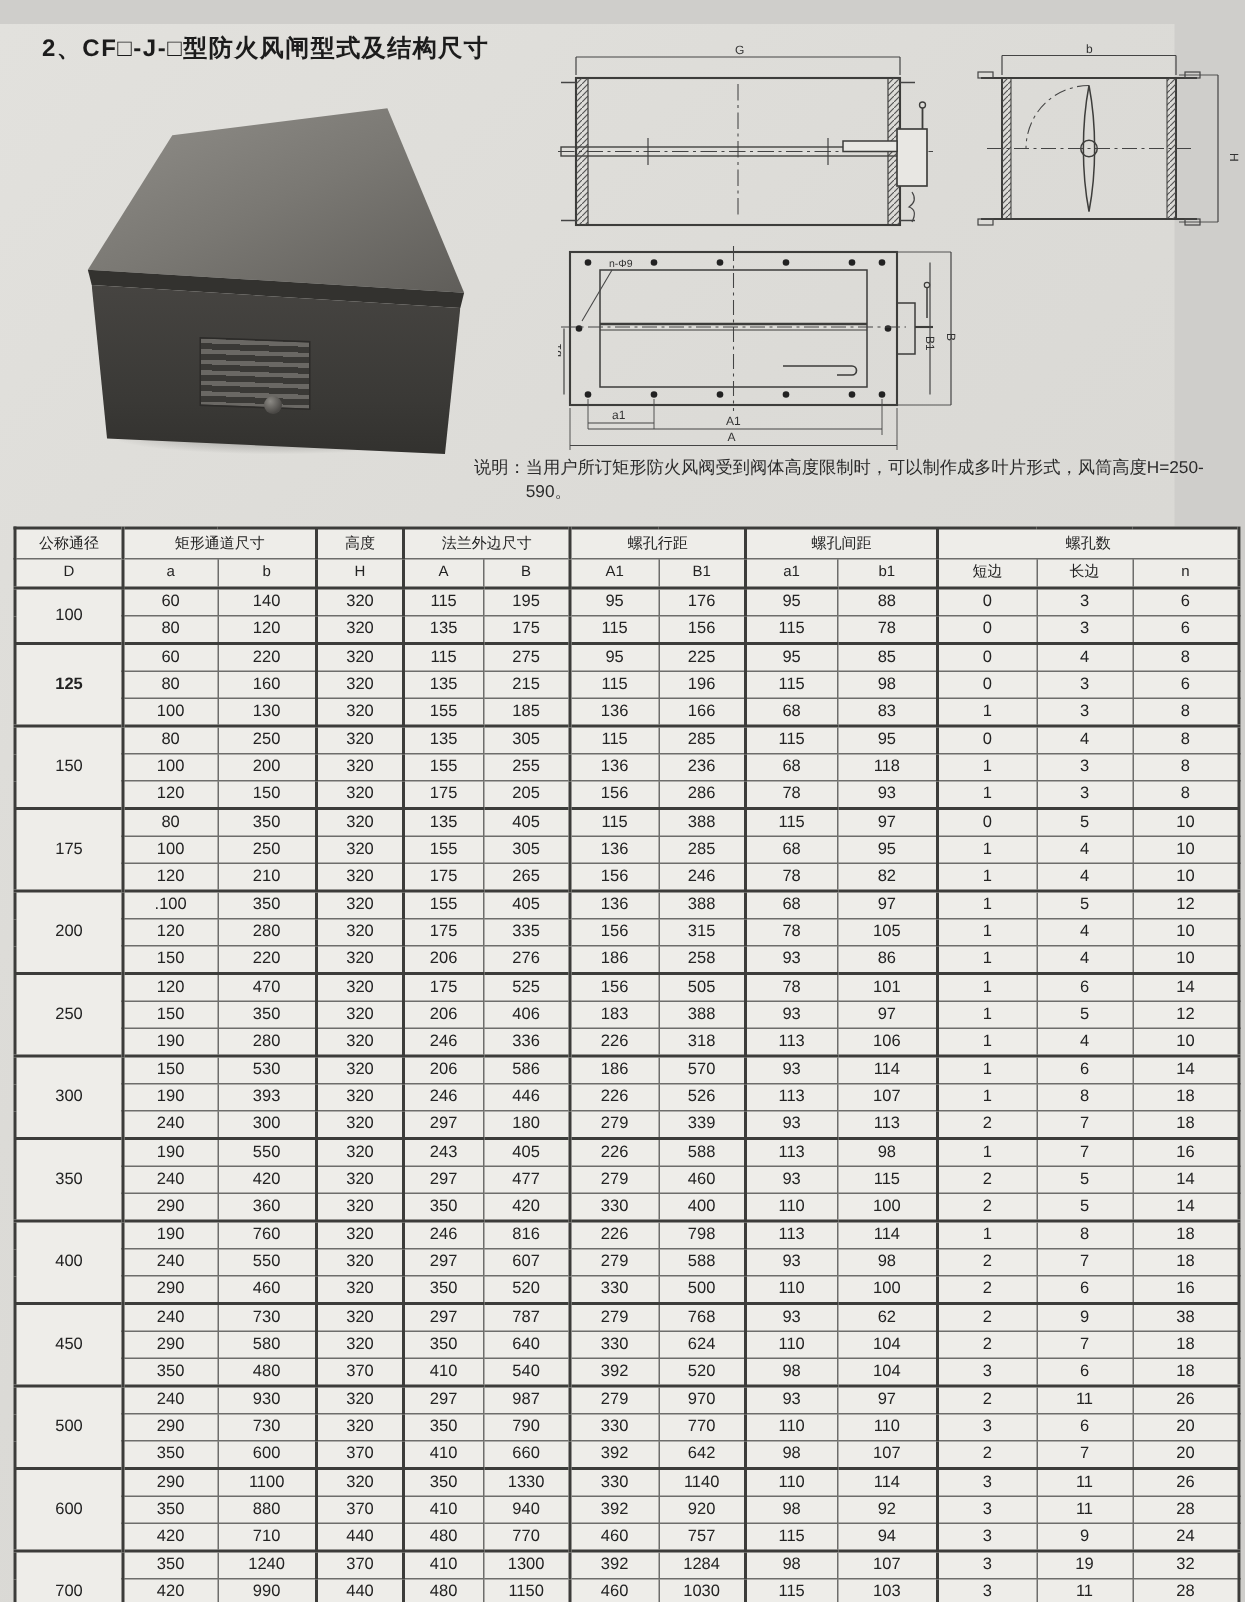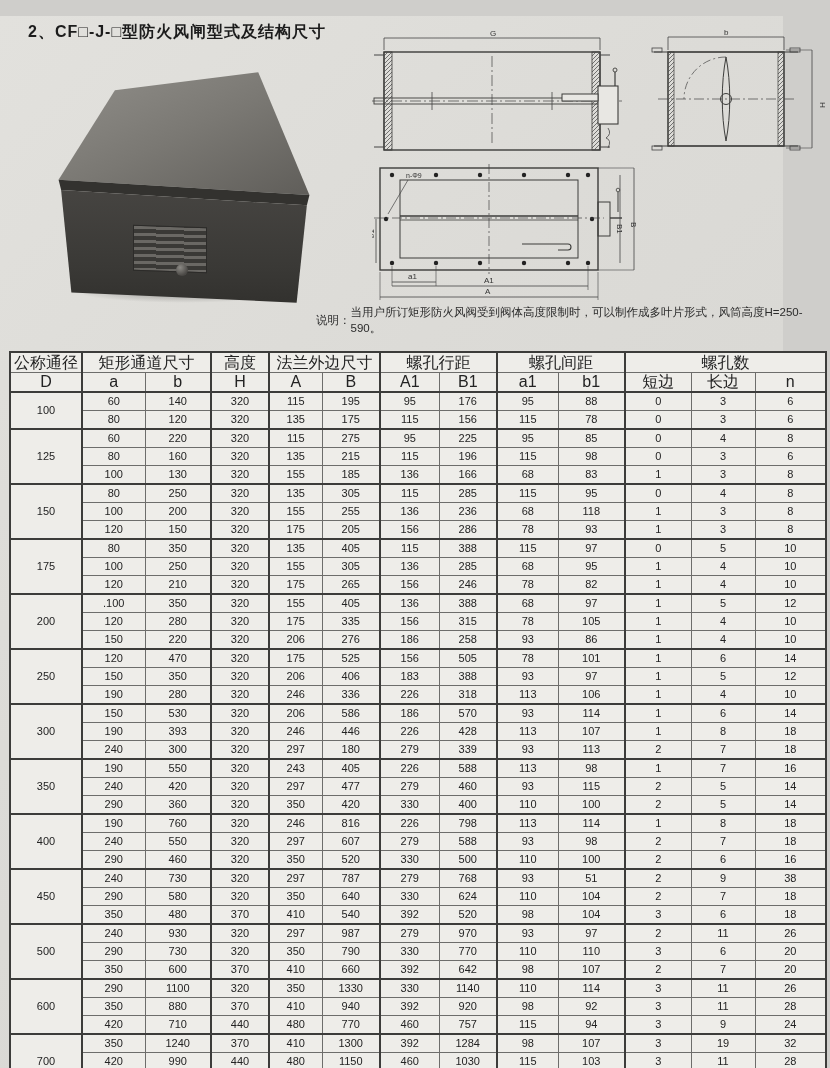--- a/index.html
+++ b/index.html
@@ -37,33 +37,33 @@
   .photo .knob{position:absolute;left:47%;top:79%;width:12px;height:12px;border-radius:50%;
     background:radial-gradient(circle at 35% 30%,#8c8a85,#4a4845 70%);}
   
   .drawing{position:absolute;}
   .drawing svg{display:block;}
   .dim-text{font-size:8px;fill:#333;font-family:"Liberation Sans",sans-serif;}
   .small-note{font-size:7px;fill:#333;font-family:"Liberation Sans",sans-serif;}
   
   .note{
     position:absolute;left:316px;top:288px;width:512px;
-    font-size:11.5px;line-height:16px;color:#2b2b2b;display:flex;align-items:center;
+    font-size:11.5px;line-height:16px;color:#2b2b2b;display:flex;
   }
   .note .lbl{flex:0 0 auto;white-space:nowrap;}
   .note .txt{flex:1 1 auto;}
   
   .tbl-wrap{position:absolute;left:9px;top:335px;}
   table{border-collapse:collapse;table-layout:fixed;width:817px;background:#eeede9;}
   td,th{
     border:1px solid #6d6d6b;text-align:center;vertical-align:middle;
     font-size:11px;font-weight:normal;color:#232323;padding:0;
     height:17px;line-height:17px;overflow:hidden;white-space:nowrap;
   }
-  thead th{font-size:16px;}
+  thead th{font-size:10px;}
   thead tr.grp th{height:19px;line-height:19px;}
   thead tr.sub th{height:18px;line-height:18px;border-bottom:2px solid #3c3c3a;}
   table{border:2px solid #3c3c3a;}
   .bR{border-right:2px solid #3c3c3a;}
   tr.gtop td{border-top:2px solid #3c3c3a;}
 </style>
 </head>
 <body>
 
 <div class="page">
@@ -280,21 +280,21 @@
             <td class="bR">175</td>
             <td>115</td>
             <td class="bR">156</td>
             <td>115</td>
             <td class="bR">78</td>
             <td>0</td>
             <td>3</td>
             <td>6</td>
           </tr>
           <tr class="gtop">
-            <td rowspan="3" class="bR" style="border-top: 2px solid rgb(60, 60, 58);">125</td>
+            <td rowspan="3" class="bR" style="border-top: 2px solid rgb(60, 60, 58); font-weight: bold;">125</td>
             <td>60</td>
             <td class="bR">220</td>
             <td class="bR">320</td>
             <td>115</td>
             <td class="bR">275</td>
             <td>95</td>
             <td class="bR">225</td>
             <td>95</td>
             <td class="bR">85</td>
             <td>0</td>
@@ -516,21 +516,21 @@
             <td>6</td>
             <td>14</td>
           </tr>
           <tr>
             <td>190</td>
             <td class="bR">393</td>
             <td class="bR">320</td>
             <td>246</td>
             <td class="bR">446</td>
             <td>226</td>
-            <td class="bR">428</td>
+            <td class="bR">526</td>
             <td>113</td>
             <td class="bR">107</td>
             <td>1</td>
             <td>8</td>
             <td>18</td>
           </tr>
           <tr>
             <td>240</td>
             <td class="bR">300</td>
             <td class="bR">320</td>
@@ -633,21 +633,21 @@
           <tr class="gtop">
             <td rowspan="3" class="bR" style="border-top: 2px solid rgb(60, 60, 58);">450</td>
             <td>240</td>
             <td class="bR">730</td>
             <td class="bR">320</td>
             <td>297</td>
             <td class="bR">787</td>
             <td>279</td>
             <td class="bR">768</td>
             <td>93</td>
-            <td class="bR">51</td>
+            <td class="bR">62</td>
             <td>2</td>
             <td>9</td>
             <td>38</td>
           </tr>
           <tr>
             <td>290</td>
             <td class="bR">580</td>
             <td class="bR">320</td>
             <td>350</td>
             <td class="bR">640</td>

